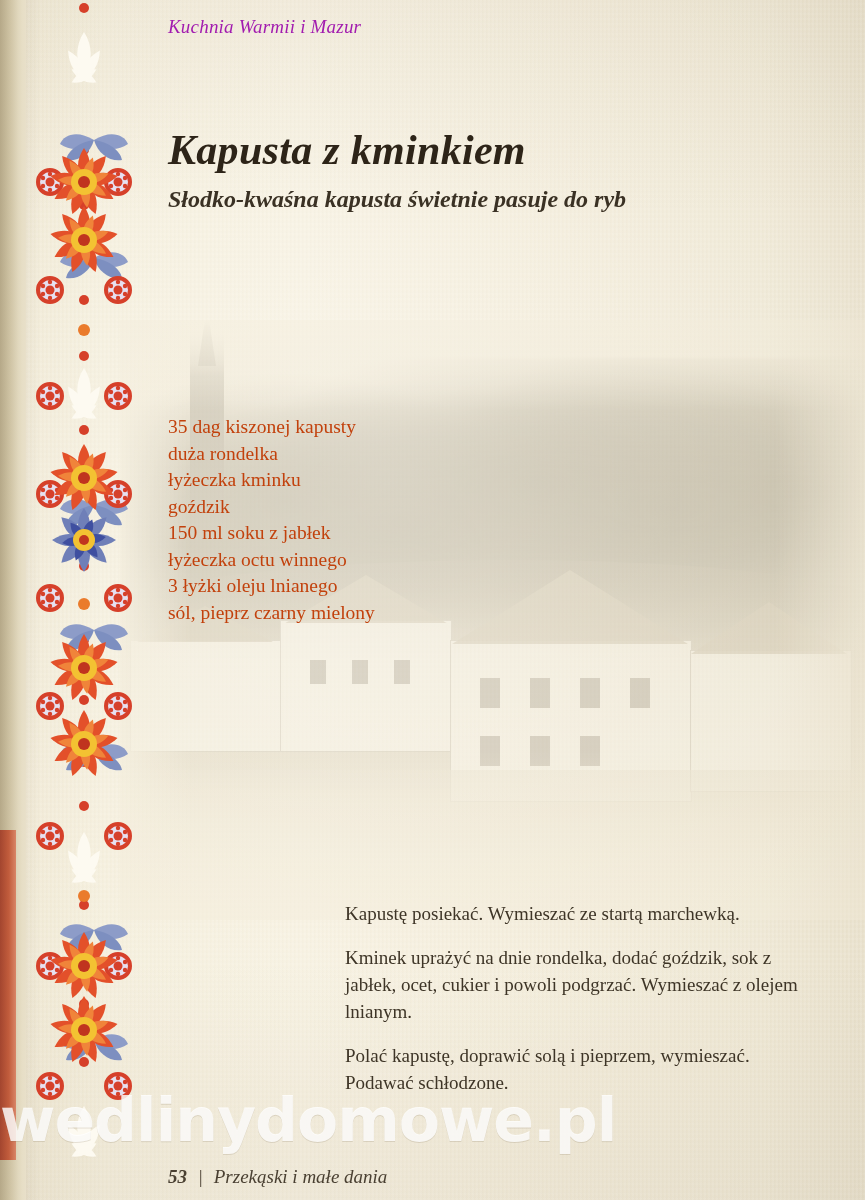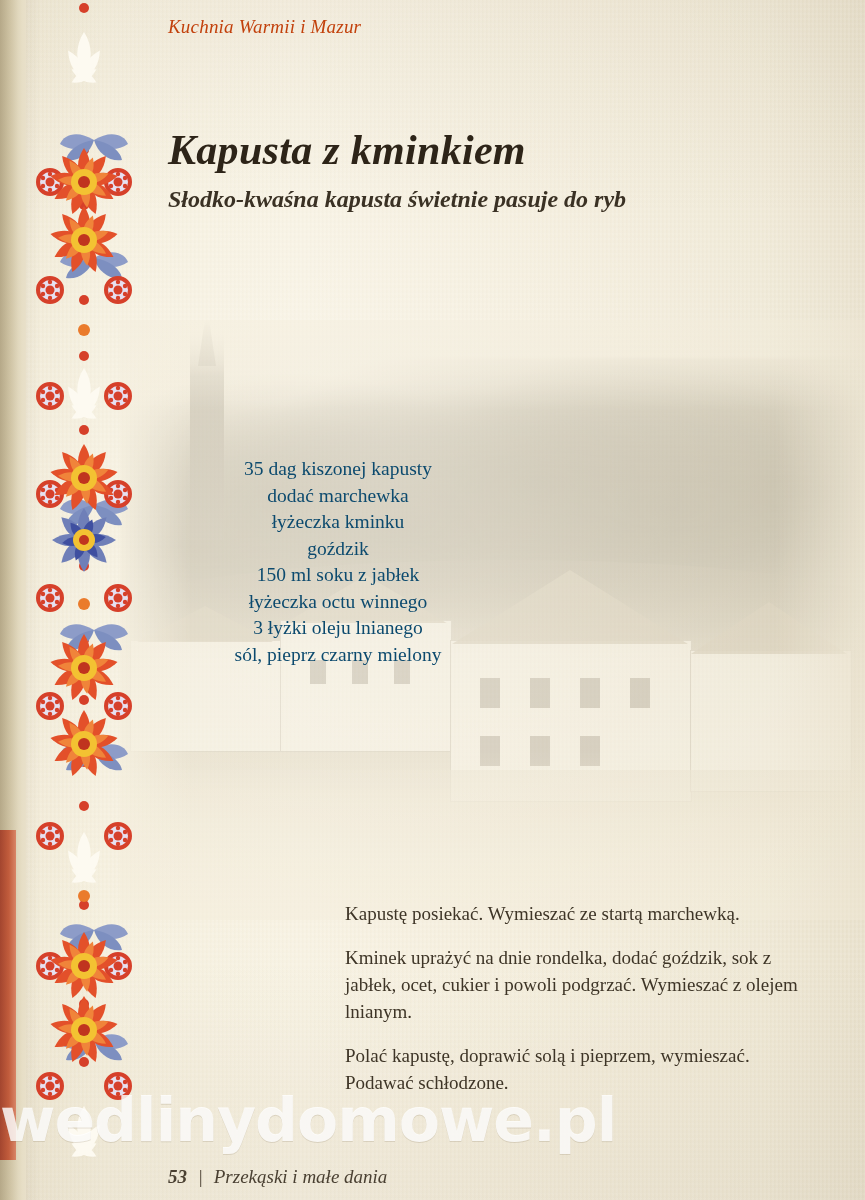--- a/index.html
+++ b/index.html
@@ -175,21 +175,21 @@
     height: 1200px;
   }
 
   
   .header-rubric {
     position: absolute;
     left: 168px;
     top: 16px;
     font-style: italic;
     font-size: 19px;
-    color: #c2410c;
+    color: #a21caf;
     letter-spacing: .2px;
     text-align: right;
   }
   .recipe-title {
     position: absolute;
     left: 168px;
     top: 98px;
     font-size: 42px;
     font-style: italic;
     font-weight: bold;
@@ -201,26 +201,25 @@
     left: 168px;
     top: 166px;
     font-size: 24px;
     font-style: italic;
     font-weight: bold;
     color: #3a3124;
   }
   .ingredients {
     position: absolute;
     left: 168px;
-    top: 456px;
+    top: 414px;
     width: 340px;
     font-size: 19.5px;
     line-height: 26.5px;
-    color: #0c4a6e;
-    text-align: center;
+    color: #c2410c;
   }
   .ingredients div { white-space: nowrap; }
 
   .steps {
     position: absolute;
     left: 337px;
     top: 900px;
     width: 470px;
     font-size: 19px;
     line-height: 27px;
@@ -481,21 +480,21 @@
     </svg>
   </div>
 
   <div class="header-rubric">Kuchnia Warmii i Mazur</div>
 
   <h1 class="recipe-title">Kapusta z kminkiem</h1>
   <h2 class="recipe-subtitle">Słodko-kwaśna kapusta świetnie pasuje do ryb</h2>
 
   <div class="ingredients">
     <div>35 dag kiszonej kapusty</div>
-    <div>dodać marchewka</div>
+    <div>duża rondelka</div>
     <div>łyżeczka kminku</div>
     <div>goździk</div>
     <div>150 ml soku z jabłek</div>
     <div>łyżeczka octu winnego</div>
     <div>3 łyżki oleju lnianego</div>
     <div>sól, pieprz czarny mielony</div>
   </div>
 
   <div class="steps">
     <p>Kapustę posiekać. Wymieszać ze startą marchewką.</p>

